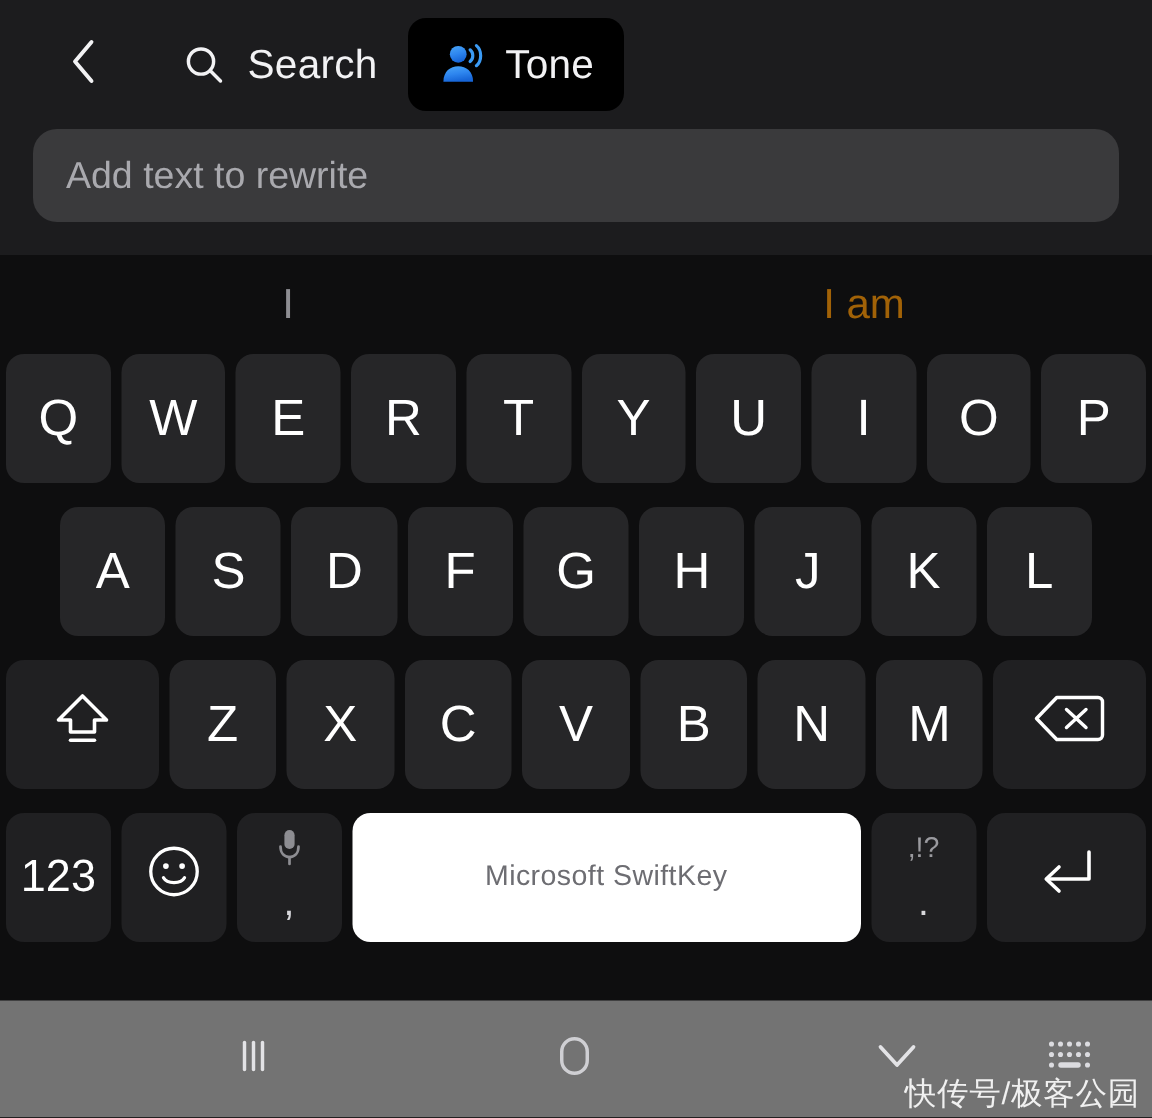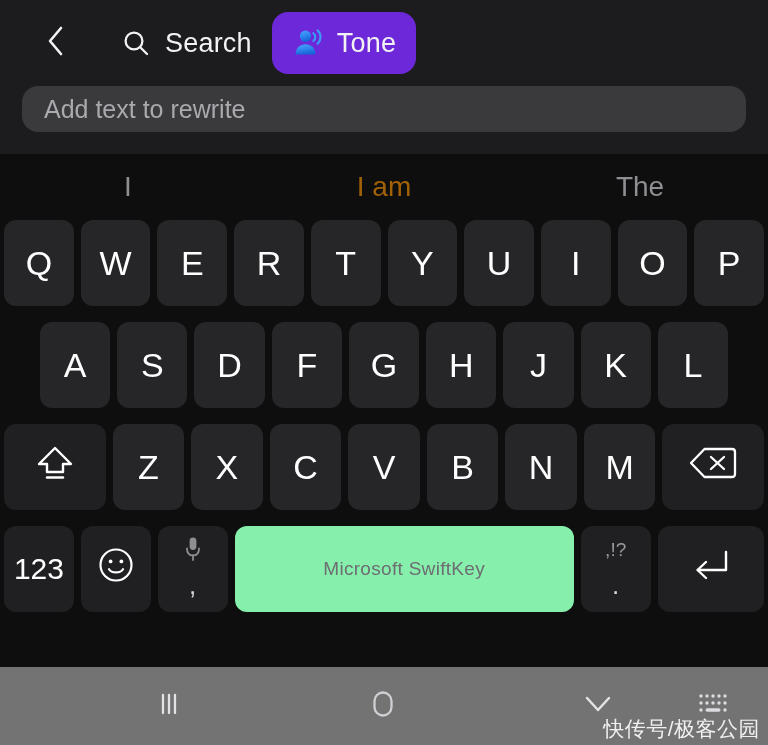--- a/index.html
+++ b/index.html
@@ -47,21 +47,21 @@
     align-items: center;
     gap: 13px;
     height: 62px;
     padding: 0 20px;
     border-radius: 16px;
     box-sizing: border-box;
     cursor: pointer;
     flex: 0 0 auto;
   }
   .tool-item.first { margin-left: 24px; }
-  .tool-item.active { background: #6d28d9; }
+  .tool-item.active { background: #000000; border-radius: 12px; }
   .tool-label {
     color: #f2f2f4;
     font-size: 27px;
     letter-spacing: .2px;
     white-space: nowrap;
   }
   .tool-icon {
     width: 32px;
     height: 32px;
     display: flex;
@@ -71,21 +71,21 @@
   }
 
   
   .input-wrap {
     background: #1c1c1e;
     padding: 0 22px 22px 22px;
     box-sizing: border-box;
     flex: 0 0 auto;
   }
   .text-input {
-    height: 46px;
+    height: 62px;
     background: #3a3a3c;
     border-radius: 16px;
     display: flex;
     align-items: center;
     padding: 0 22px;
     box-sizing: border-box;
     cursor: text;
   }
   .text-input .placeholder {
     color: #a9a9ae;
@@ -141,21 +141,21 @@
     cursor: pointer;
     user-select: none;
     position: relative;
   }
   .key.fn { background: #202022; }
   .key.wide-shift  { flex: 1.42 1 0; }
   .key.wide-del    { flex: 1.42 1 0; }
   .key.k123        { flex: 1.05 1 0; font-size: 30px; }
   .key.emoji       { flex: 1.05 1 0; }
   .key.mic         { flex: 1.05 1 0; }
-  .key.space       { flex: 5.1 1 0; background: #86efac; }
+  .key.space       { flex: 5.1 1 0; background: #ffffff; }
   .key.punct       { flex: 1.05 1 0; }
   .key.enter       { flex: 1.6 1 0; }
 
   .space-label {
     color: #6d6d72;
     font-size: 19px;
     letter-spacing: .3px;
   }
 
   .dual {
@@ -264,21 +264,20 @@
     <div class="text-input">
       <span class="placeholder">Add text to rewrite</span>
     </div>
   </div>
 
   <div class="keyboard">
 
     <div class="predictions">
       <div class="pred dim">I</div>
       <div class="pred bright">I am</div>
-      <div class="pred dim">The</div>
     </div>
 
     <div class="krow">
       <div class="key">Q</div>
       <div class="key">W</div>
       <div class="key">E</div>
       <div class="key">R</div>
       <div class="key">T</div>
       <div class="key">Y</div>
       <div class="key">U</div>

